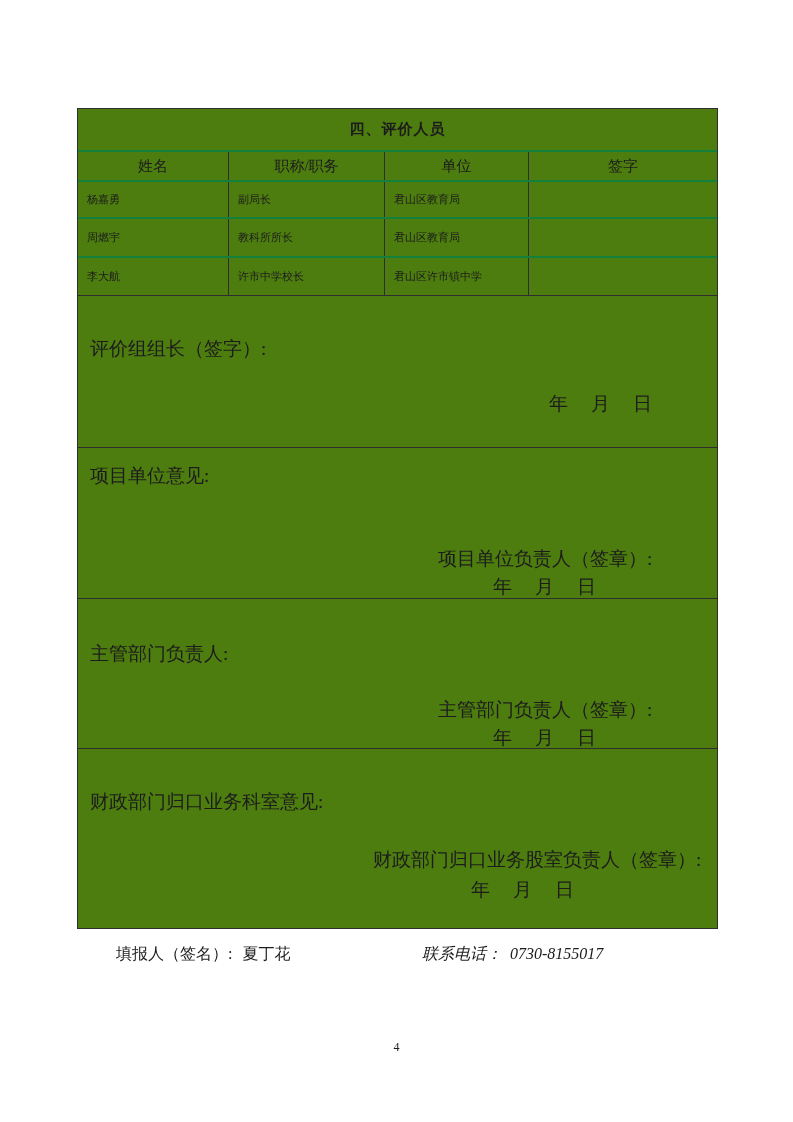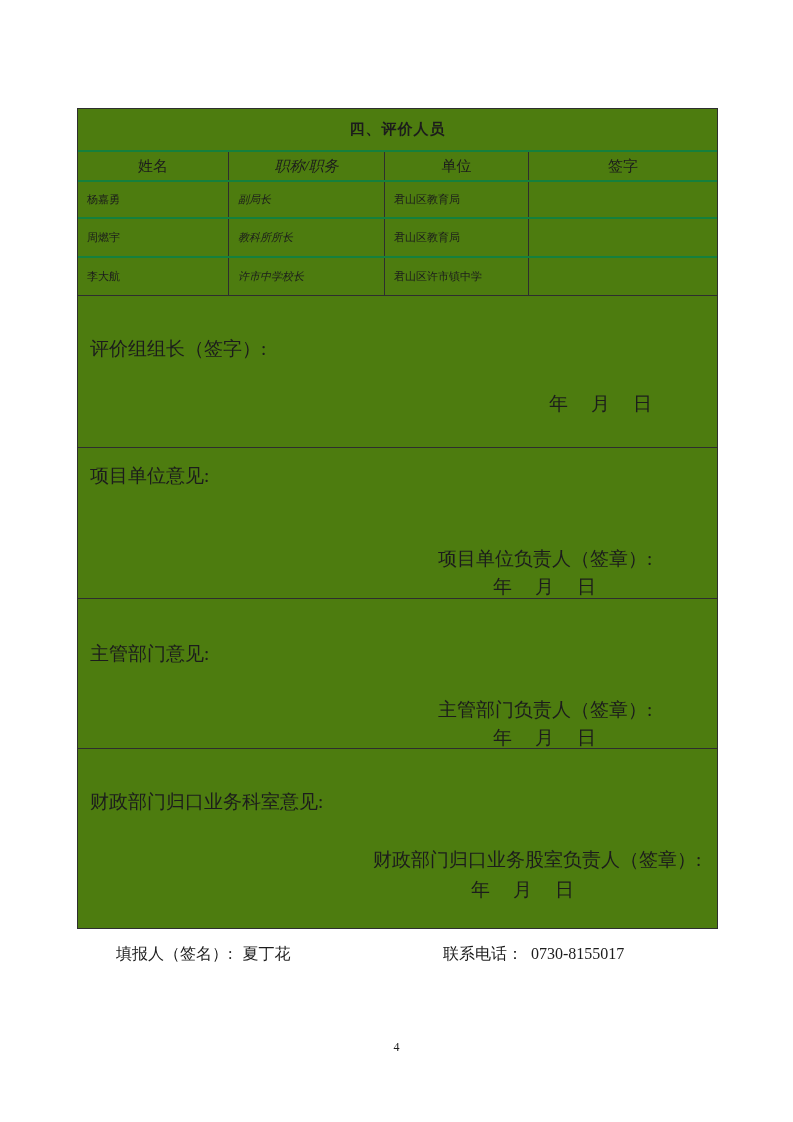--- a/index.html
+++ b/index.html
@@ -25,21 +25,21 @@
     align-items: center;
     justify-content: center;
     font-weight: bold;
     font-size: 15px;
     letter-spacing: 1px;
   }
   .t-row { display: flex; border-top: 2px solid #15803d; }
   .t-row > div { border-left: 1px solid #2e2e2e; overflow: hidden; }
   .t-row > div:first-child { border-left: none; }
   .c1 { width: 150px; }
-  .c2 { width: 156px; font-style: italic; }
+  .c2 { width: 156px; }
   .c3 { width: 144px; }
   .c4 { flex: 1; }
   .head { height: 30px; }
   .head > div {
     display: flex;
     align-items: center;
     justify-content: center;
     font-size: 15px;
   }
   .data > div {
@@ -69,21 +69,21 @@
   .s2 .s-signer { left: 360px; top: 98px; }
   .s3 .s-signer { left: 360px; top: 98px; }
   .s4 .s-signer { left: 295px; top: 98px; }
   .s-date { position: absolute; white-space: nowrap; letter-spacing: 2px; }
   .s1 .s-date { left: 471px; top: 95px; }
   .s2 .s-date { left: 415px; top: 126px; }
   .s3 .s-date { left: 415px; top: 126px; }
   .s4 .s-date { left: 393px; top: 128px; }
   .footer-line { position: absolute; top: 944px; left: 0; width: 793px; font-size: 16px; }
   .filled-by { position: absolute; left: 116px; top: 0; white-space: nowrap; }
-  .phone { position: absolute; left: 443px; top: 0; white-space: nowrap; }
+  .phone { position: absolute; left: 422px; top: 0; white-space: nowrap; font-style: italic; }
   .name-val { margin-left: 10px; }
   .phone-val { margin-left: 8px; font-family: "Liberation Serif", "DejaVu Serif", serif; }
   .page-num {
     position: absolute;
     top: 1040px;
     left: 0;
     width: 793px;
     text-align: center;
     font-size: 12px;
   }
@@ -128,21 +128,21 @@
     <div class="s-date">年　月　日</div>
   </div>
 
   <div class="section s2">
     <div class="s-label">项目单位意见:</div>
     <div class="s-signer">项目单位负责人（签章）:</div>
     <div class="s-date">年　月　日</div>
   </div>
 
   <div class="section s3">
-    <div class="s-label">主管部门意见:</div>
+    <div class="s-label">主管部门负责人:</div>
     <div class="s-signer">主管部门负责人（签章）:</div>
     <div class="s-date">年　月　日</div>
   </div>
 
   <div class="section s4">
     <div class="s-label">财政部门归口业务科室意见:</div>
     <div class="s-signer">财政部门归口业务股室负责人（签章）:</div>
     <div class="s-date">年　月　日</div>
   </div>
 

